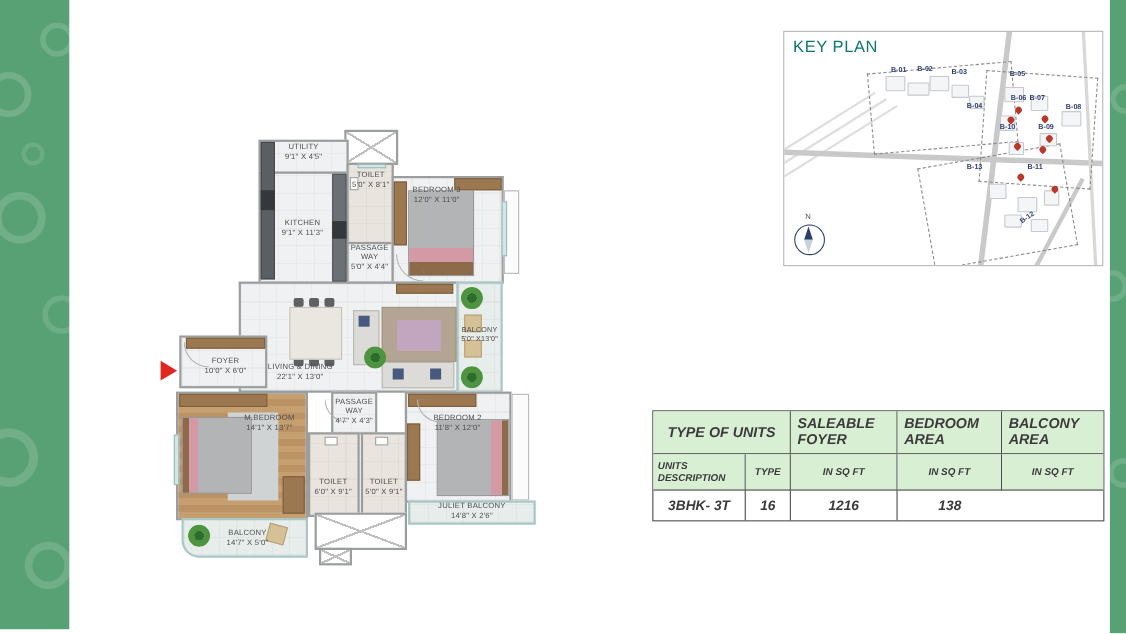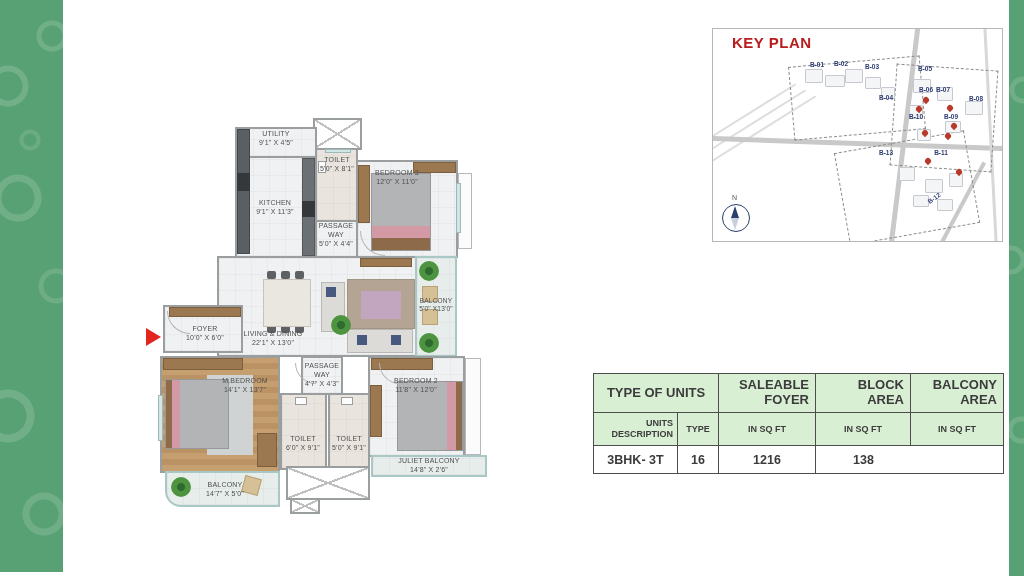--- a/index.html
+++ b/index.html
@@ -21,21 +21,21 @@
       radial-gradient(circle at 14px 90px, rgba(255,255,255,0) 8px, rgba(255,255,255,.14) 9px, rgba(255,255,255,.14) 13px, rgba(255,255,255,0) 14px),
       radial-gradient(circle at 2px 260px, rgba(255,255,255,0) 9px, rgba(255,255,255,.14) 10px, rgba(255,255,255,.14) 14px, rgba(255,255,255,0) 15px),
       radial-gradient(circle at 12px 430px, rgba(255,255,255,0) 8px, rgba(255,255,255,.14) 9px, rgba(255,255,255,.14) 13px, rgba(255,255,255,0) 14px);}
   
   .titleblock{position:absolute;left:103px;top:18px;}
   .t1{font-size:22px;font-weight:bold;letter-spacing:.3px;color:#3b3b3b;}
   .t2{font-size:16px;color:#3d3d3d;margin-top:3px;}
   
   .keyplan{position:absolute;left:712px;top:28px;width:289px;height:212px;background:#fff;
            border:1px solid #b7b7b7;overflow:hidden;}
-  .kp-title{position:absolute;left:19px;top:5px;font-size:15px;font-weight:700;color:#b91c1c;letter-spacing:.5px;}
+  .kp-title{position:absolute;left:8px;top:5px;font-size:15px;font-weight:400;color:#0f766e;letter-spacing:.5px;}
   .kp-road,.kp-rail{position:absolute;}
   .kp-road{background:#c9c9c9;}
   .kp-rail{background:#dedede;}
   .kp-bound{position:absolute;border:1px dashed #8c8c8c;background:transparent;}
   .kp-bldg{position:absolute;border:1px solid #c6c9cf;background:#f4f5f7;border-radius:1px;}
   .kp-label{position:absolute;font-size:6.5px;font-weight:bold;color:#2e3b72;
             transform:translate(-50%,-50%);white-space:nowrap;}
   .kp-label.rot{transform:translate(-50%,-50%) rotate(-35deg);}
   .kp-marker{position:absolute;width:6px;height:6px;background:#b8392a;
              border-radius:50% 50% 50% 0;transform:rotate(-45deg);}
@@ -43,21 +43,21 @@
   .kp-n{position:absolute;left:19px;top:5px;font-size:7px;color:#555;}
   .kp-circle{position:absolute;left:9px;top:15px;width:26px;height:26px;border:1px solid #2c3e6b;border-radius:50%;}
   .ndl{position:absolute;width:0;height:0;}
   .ndl-n{left:17.5px;top:17px;border-left:4.5px solid transparent;border-right:4.5px solid transparent;border-bottom:12px solid #2c3e6b;}
   .ndl-s{left:17.5px;top:29px;border-left:4.5px solid transparent;border-right:4.5px solid transparent;border-top:12px solid #c8cfdd;}
   
   .unit-table{position:absolute;left:593px;top:373px;display:grid;
       grid-template-columns:84px 41px 97px 95px 92px;grid-template-rows:39px 33px 27px;
       border:1.5px solid #4d4d4d;background:#fff;}
   .unit-table>div{border-right:1.5px solid #4d4d4d;border-bottom:1.5px solid #4d4d4d;
-      display:flex;align-items:center;justify-content:center;text-align:right;color:#3b3b3b;}
+      display:flex;align-items:center;justify-content:center;text-align:left;color:#3b3b3b;font-style:italic;}
   .unit-table>div.lc{border-right:none;}
   .unit-table>div.lr{border-bottom:none;}
   .hd{background:#d9efd4;}
   .h1{font-size:13px;font-weight:600;line-height:1.15;padding:0 6px;}
   .h2{font-size:9px;font-weight:600;line-height:1.2;padding:0 4px;}
   .dt{font-size:12.5px;font-weight:bold;}
   .span2{grid-column:1 / 3;}
   
   .floorplan{position:absolute;left:145px;top:113px;width:362px;height:414px;}
   .room{position:absolute;box-sizing:border-box;border:2px solid #9b9e9e;background:#f0f1f2;
@@ -311,21 +311,21 @@
       <span class="nm">BALCONY</span>
       <span class="dm">14'7" X 5'0"</span>
     </div>
   </div>
 
   <div class="entry-arrow"></div>
 
   <div class="unit-table">
     <div class="hd h1 span2">TYPE OF UNITS</div>
     <div class="hd h1">SALEABLE FOYER</div>
-    <div class="hd h1">BLOCK AREA</div>
+    <div class="hd h1">BEDROOM AREA</div>
     <div class="hd h1 lc">BALCONY AREA</div>
 
     <div class="hd h2">UNITS DESCRIPTION</div>
     <div class="hd h2">TYPE</div>
     <div class="hd h2">IN SQ FT</div>
     <div class="hd h2">IN SQ FT</div>
     <div class="hd h2 lc">IN SQ FT</div>
 
     <div class="dt lr">3BHK- 3T</div>
     <div class="dt lr">16</div>

